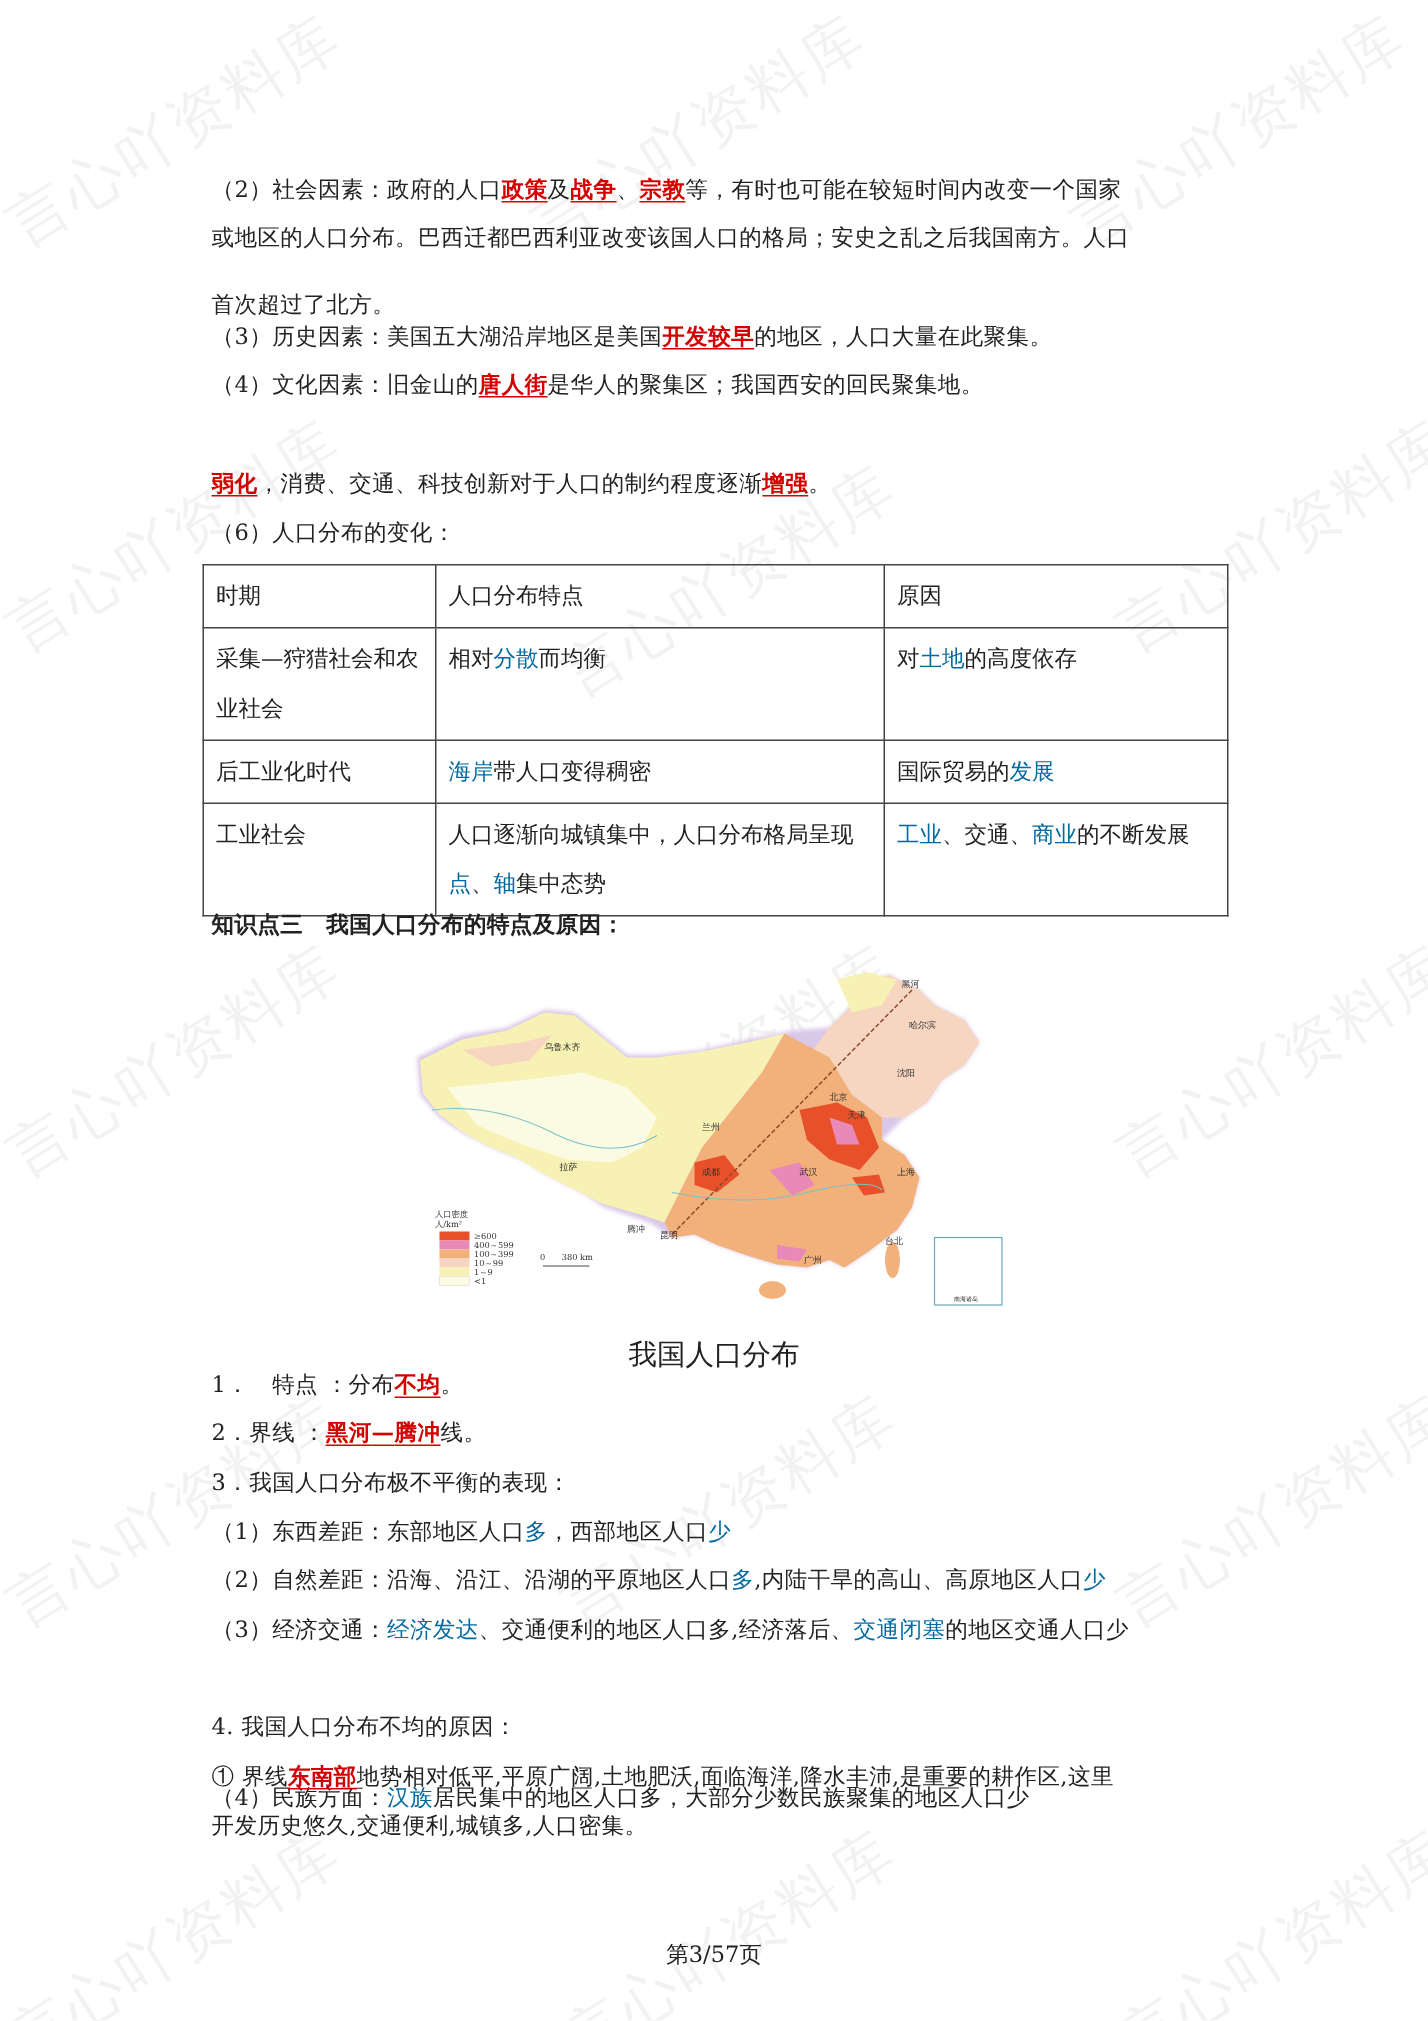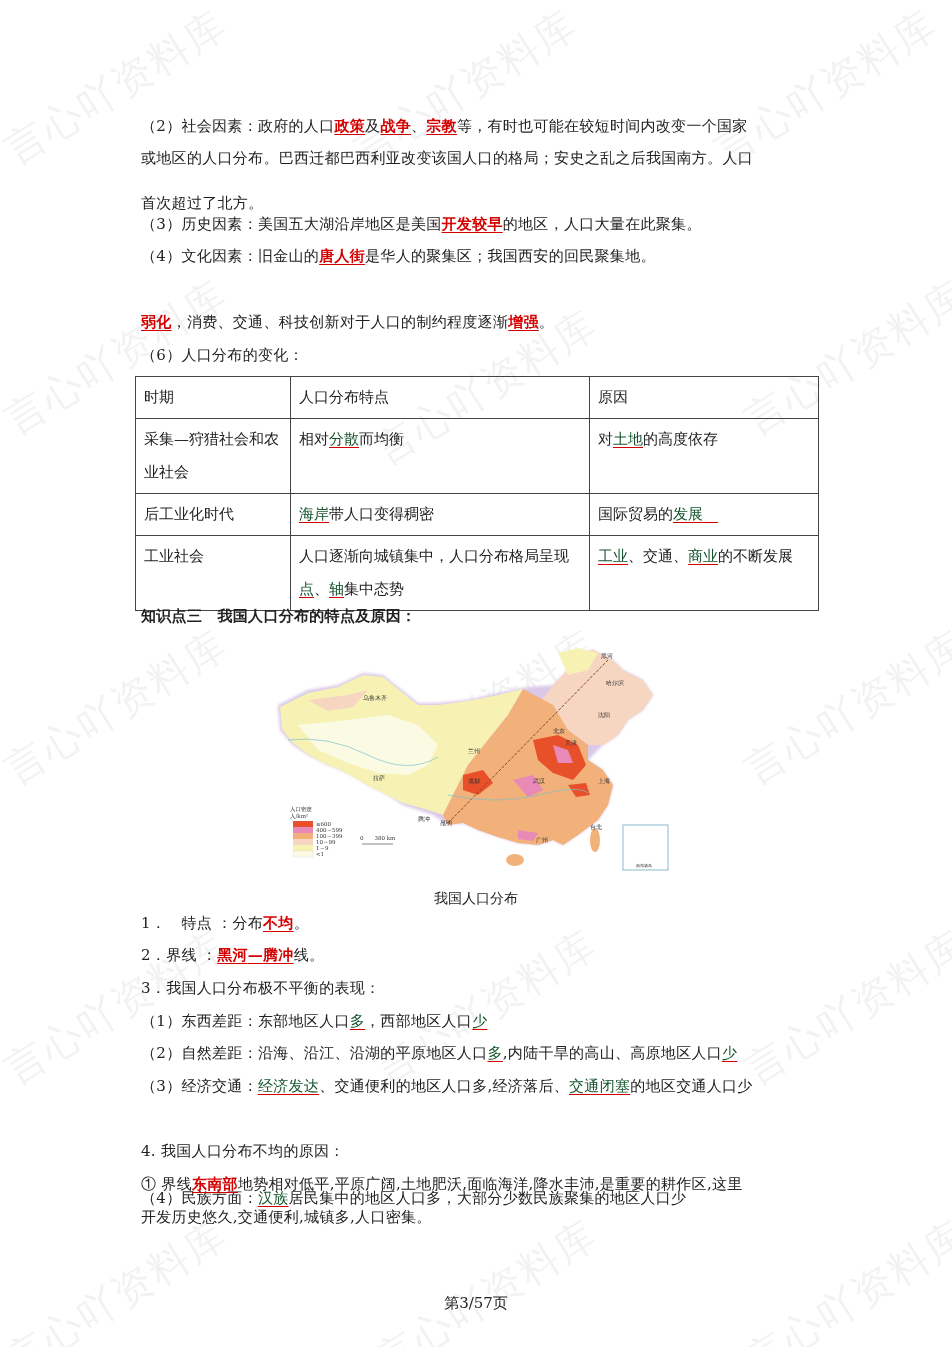--- a/index.html
+++ b/index.html
@@ -13,38 +13,38 @@
     .wm {
       position: absolute; font-family: "DejaVu Sans", sans-serif;
       font-size: 40px; color: rgba(0,0,0,0.05); transform: rotate(-32deg);
       white-space: nowrap; letter-spacing: 2px;
     }
     .page { position: absolute; left: 0; top: 0; width: 952px; height: 1347px; z-index: 1; }
     .line {
       position: absolute; left: 141px; font-size: 15px; line-height: 20px;
       white-space: nowrap; letter-spacing: 0.3px;
     }
-    .hl { color: #14532d; text-decoration: underline; text-decoration-color: #d40000; text-underline-offset: 3px; }
+    .hl { color: #0369a1; text-decoration-color: #d40000; text-underline-offset: 3px; }
     .hl-b { color: #d40000; font-weight: bold; text-decoration: underline; text-underline-offset: 3px; }
     .bold { font-weight: bold; }
 
     table.pop {
       position: absolute; left: 135px; top: 376px; width: 683px;
       border-collapse: collapse; font-size: 15px; table-layout: fixed;
     }
     table.pop td {
       border: 1px solid #444; vertical-align: top; padding: 4px 8px 4px 8px;
       line-height: 33px;
     }
     table.pop col.c1 { width: 155px; }
     table.pop col.c2 { width: 299px; }
     table.pop col.c3 { width: 229px; }
 
     .map-wrap { position: absolute; left: 268px; top: 645px; width: 415px; height: 230px; }
-    .caption { position: absolute; left: 0; width: 952px; top: 890px; text-align: center; font-size: 14px; }
+    .caption { position: absolute; left: 0; width: 952px; top: 890px; text-align: center; font-size: 19px; }
     .footer { position: absolute; left: 0; width: 952px; top: 1294px; text-align: center; font-size: 15px; }
   </style>
 </head>
 <body>
 
 <div class="watermarks">
   <div class="wm" style="left:-10px;top:60px;">言心吖资料库</div>
   <div class="wm" style="left:340px;top:60px;">言心吖资料库</div>
   <div class="wm" style="left:700px;top:60px;">言心吖资料库</div>
   <div class="wm" style="left:-10px;top:330px;">言心吖资料库</div>

